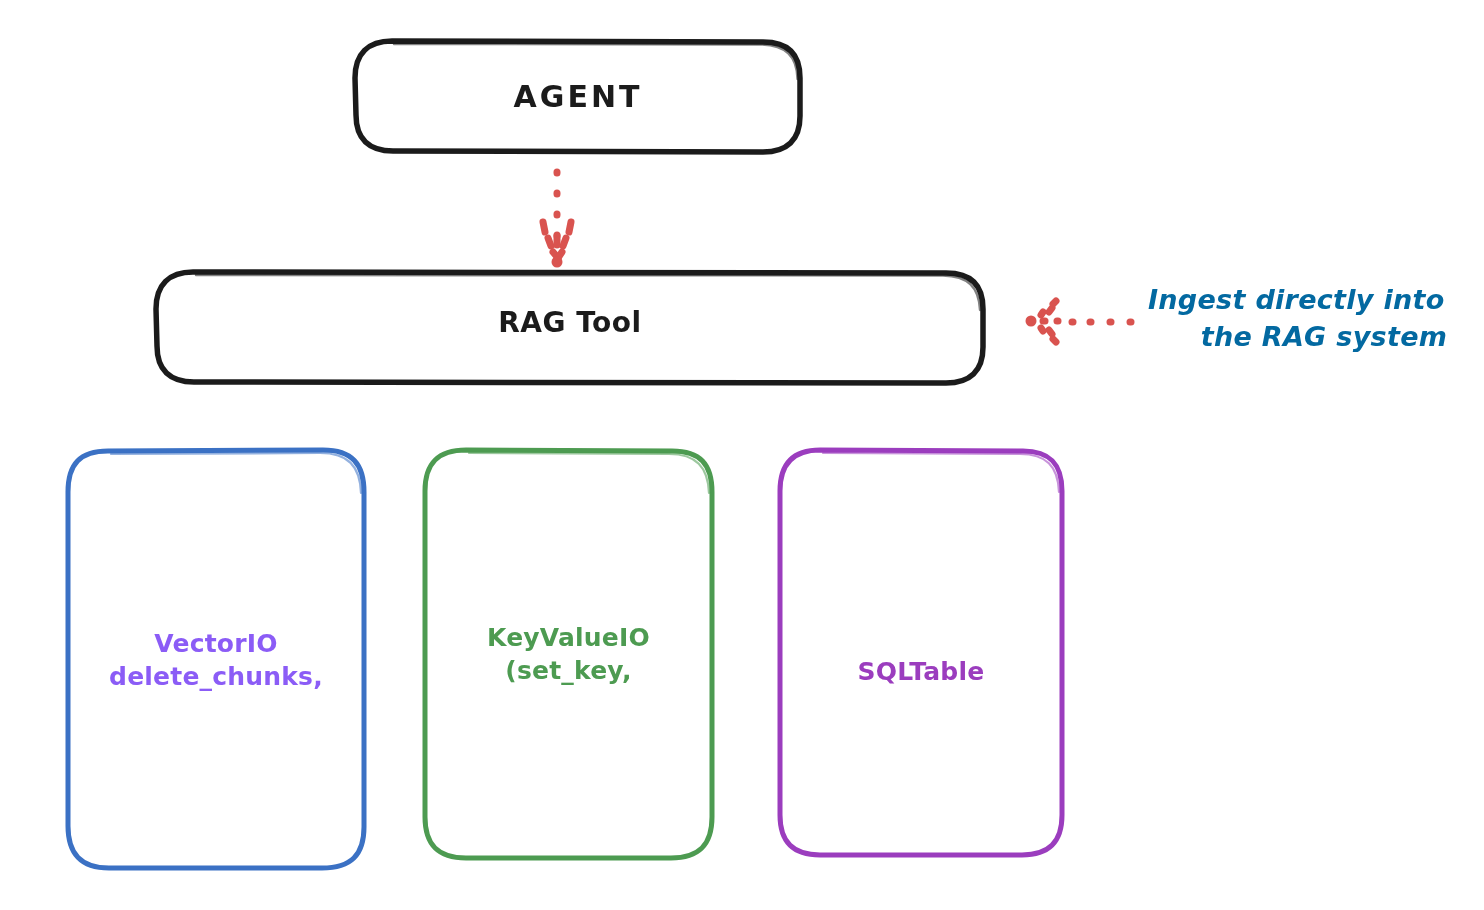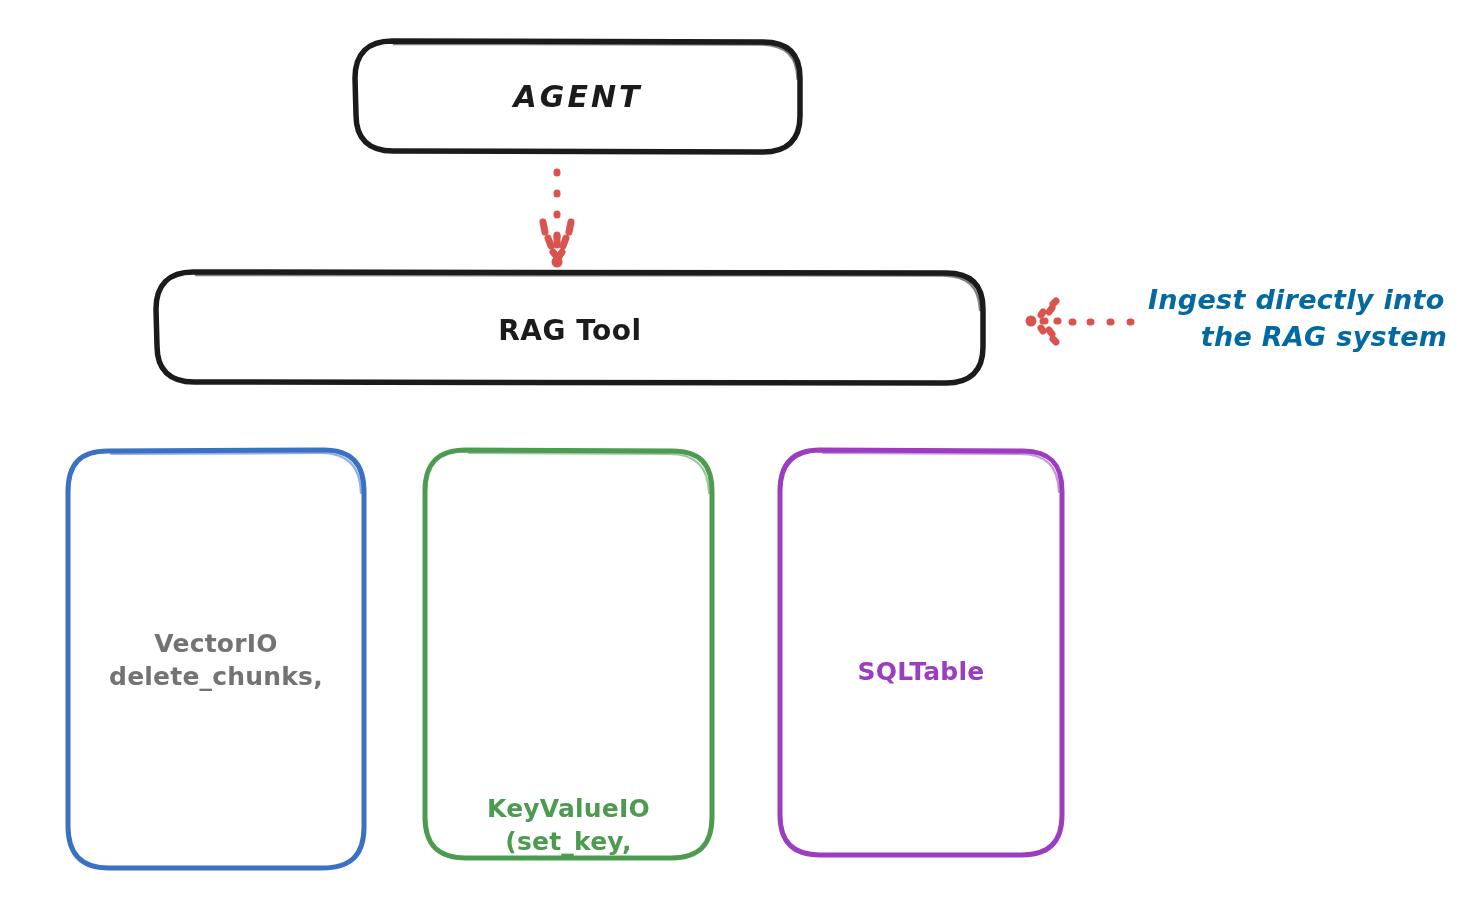--- a/index.html
+++ b/index.html
@@ -32,21 +32,20 @@
     align-items: center;
     justify-content: center;
     text-align: center;
     pointer-events: none;
     line-height: 1.32;
     letter-spacing: 0.2px;
   }
 
   .agent-text {
     font-size: 30px;
-    font-style: italic;
     font-weight: 700;
     letter-spacing: 3px;
     color: #1b1b1b;
     font-family: "DejaVu Sans", sans-serif;
   }
 
   .ragtool-text {
     font-size: 28px;
     font-weight: 600;
     color: #1b1b1b;
@@ -61,22 +60,22 @@
   }
   .leaf-text .api-block {
     display: block;
   }
   .leaf-text .api-line { display: block; white-space: nowrap; }
   .leaf-text .index-block {
     display: block;
     margin-top: 38px;
   }
 
-  .blue   { color: #737373; }
-  .green  { color: #4d9b51; justify-content: flex-end; }
+  .blue   { color: #8b5cf6; }
+  .green  { color: #4d9b51; }
   .purple { color: #9b3dbe; }
 
   .annotation {
     position: absolute;
     color: #0369a1;
     font-size: 27px;
     font-weight: 600;
     font-style: italic;
     line-height: 1.38;
     text-align: left;
@@ -190,21 +189,21 @@
              L 820 855
              C 793 855 780 842 780 815
              L 780 491
              C 780 464 793 450 820 450 Z" fill="#ffffff" stroke="#9b3dbe" stroke-width="5" stroke-linecap="round" stroke-linejoin="round"></path>
     <path d="M 823 453 L 1020 454 C 1046 454 1058 466 1059 492" fill="none" stroke="#9b3dbe" stroke-width="2.2" stroke-linecap="round" opacity="0.55"></path>
   </g>
 </svg>
 
 <div class="node-label agent-text" style="left:356px; top:41px; width:444px; height:111px;">AGENT</div>
 
-<div class="node-label ragtool-text" style="left:157px; top:276px; width:826px; height:111px;">RAG Tool</div>
+<div class="node-label ragtool-text" style="left:157px; top:268px; width:826px; height:111px;">RAG Tool</div>
 
 <div class="node-label leaf-text blue" style="left:68px; top:451px; width:296px; height:417px;">
   <span class="api-block">
     <span class="api-line">VectorIO</span>
     <span class="api-line">delete_chunks,</span>
   </span>
 </div>
 
 <div class="node-label leaf-text green" style="left:425px; top:450px; width:287px; height:408px;">
   <span class="api-block">

